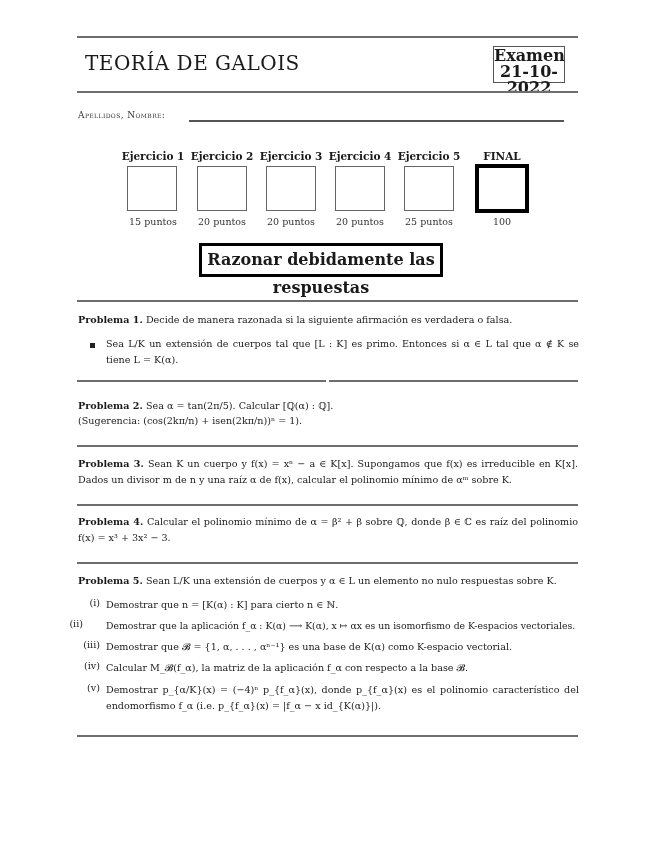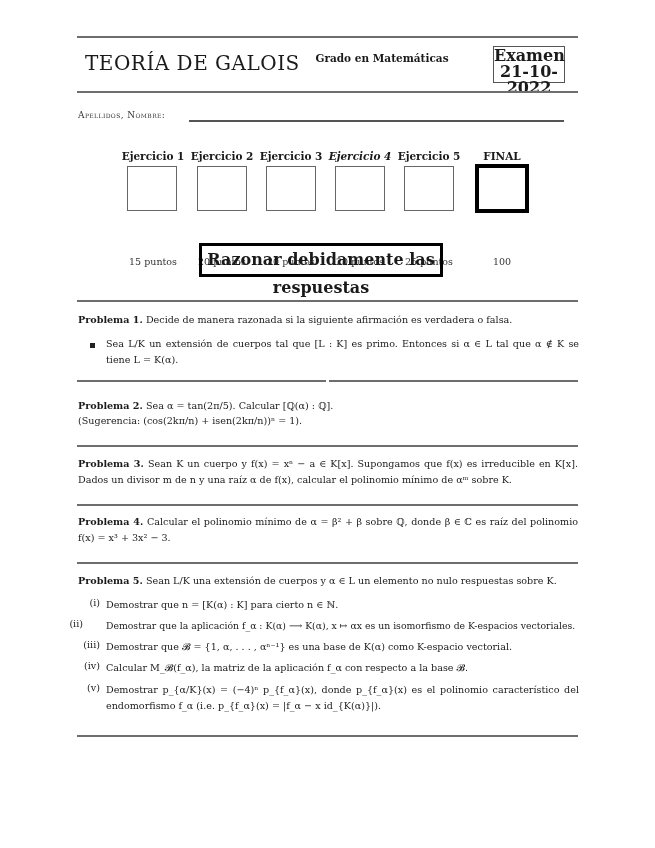--- a/index.html
+++ b/index.html
@@ -9,37 +9,36 @@
     .rule { position: absolute; height: 2px; background: #6e6e6e; }
     .title { left: 85px; top: 51px; font-size: 20px; letter-spacing: 0.5px; font-weight: normal; font-family: "DejaVu Serif", serif; white-space: nowrap; }
     .course { left: 300px; top: 50px; width: 164px; text-align: center; font-size: 10.5px; line-height: 16px; font-weight: bold; }
     .exam-box { left: 493px; top: 46px; width: 70px; height: 34px; border: 1.5px solid #555; text-align: center;
                 font-size: 16px; line-height: 16px; font-weight: bold; padding-top: 1px; }
     .name-label { left: 78px; top: 110px; font-size: 9px; letter-spacing: 0.4px; font-variant: small-caps; color: #333; }
     .name-line { left: 189px; top: 120px; width: 375px; height: 1.5px; background: #555; }
     .ej-label { position: absolute; top: 150px; width: 70px; text-align: center; font-size: 10.5px; font-weight: bold; white-space: nowrap; }
     .ej-box { position: absolute; top: 166px; width: 50px; height: 45px; border: 1.3px solid #666; box-sizing: border-box; }
     .ej-box.final { top: 164px; width: 54px; height: 49px; border: 4px solid #000; }
-    .ej-pts { position: absolute; top: 216px; width: 70px; text-align: center; font-size: 9.5px; color: #333; margin-top: 40px; }
+    .ej-pts { position: absolute; top: 216px; width: 70px; text-align: center; font-size: 9.5px; color: #333; }
     .razonar { left: 199px; top: 243px; width: 244px; height: 34px; border: 3px solid #000; box-sizing: border-box;
                text-align: center; font-size: 16px; font-weight: bold; line-height: 28px; }
     .para { position: absolute; left: 78px; width: 500px; font-size: 9.6px; line-height: 16px; text-align: justify; }
     .para b { font-weight: bold; }
     .bullet { position: absolute; left: 90px; top: 343px; width: 5px; height: 5px; background: #222; }
     .bullet-text { position: absolute; left: 106px; top: 336px; width: 473px; font-size: 9.6px; line-height: 16px; text-align: justify; }
     .item-num { position: absolute; width: 25px; text-align: right; font-size: 9.6px; }
     .item-text { position: absolute; left: 106px; width: 473px; font-size: 9.6px; line-height: 16px; }
   </style>
 </head>
 <body>
 
 <div class="rule" style="left:77px; top:36px; width:501px;"></div>
 <div class="abs title">TEORÍA DE GALOIS</div>
 <div class="abs course">
-  <div>Grado en Matemáticas</div>
 </div>
 <div class="abs exam-box">
   <div>Examen</div>
   <div>21-10-2022</div>
 </div>
 <div class="rule" style="left:77px; top:91px; width:501px;"></div>
 
 <div class="abs name-label">Apellidos, Nombre:</div>
 <div class="abs name-line"></div>
 
@@ -49,21 +48,21 @@
   <div class="ej-pts" style="left:118px;">15 puntos</div>
 
   <div class="ej-label" style="left:187px;">Ejercicio 2</div>
   <div class="ej-box" style="left:197px;"></div>
   <div class="ej-pts" style="left:187px;">20 puntos</div>
 
   <div class="ej-label" style="left:256px;">Ejercicio 3</div>
   <div class="ej-box" style="left:266px;"></div>
   <div class="ej-pts" style="left:256px;">20 puntos</div>
 
-  <div class="ej-label" style="left:325px;font-style:italic;">Ejercicio 4</div>
+  <div class="ej-label" style="left:325px;">Ejercicio 4</div>
   <div class="ej-box" style="left:335px;"></div>
   <div class="ej-pts" style="left:325px;">20 puntos</div>
 
   <div class="ej-label" style="left:394px;">Ejercicio 5</div>
   <div class="ej-box" style="left:404px;"></div>
   <div class="ej-pts" style="left:394px;">25 puntos</div>
 
   <div class="ej-label" style="left:467px;">FINAL</div>
   <div class="ej-box final" style="left:475px;"></div>
   <div class="ej-pts" style="left:467px;">100</div>

